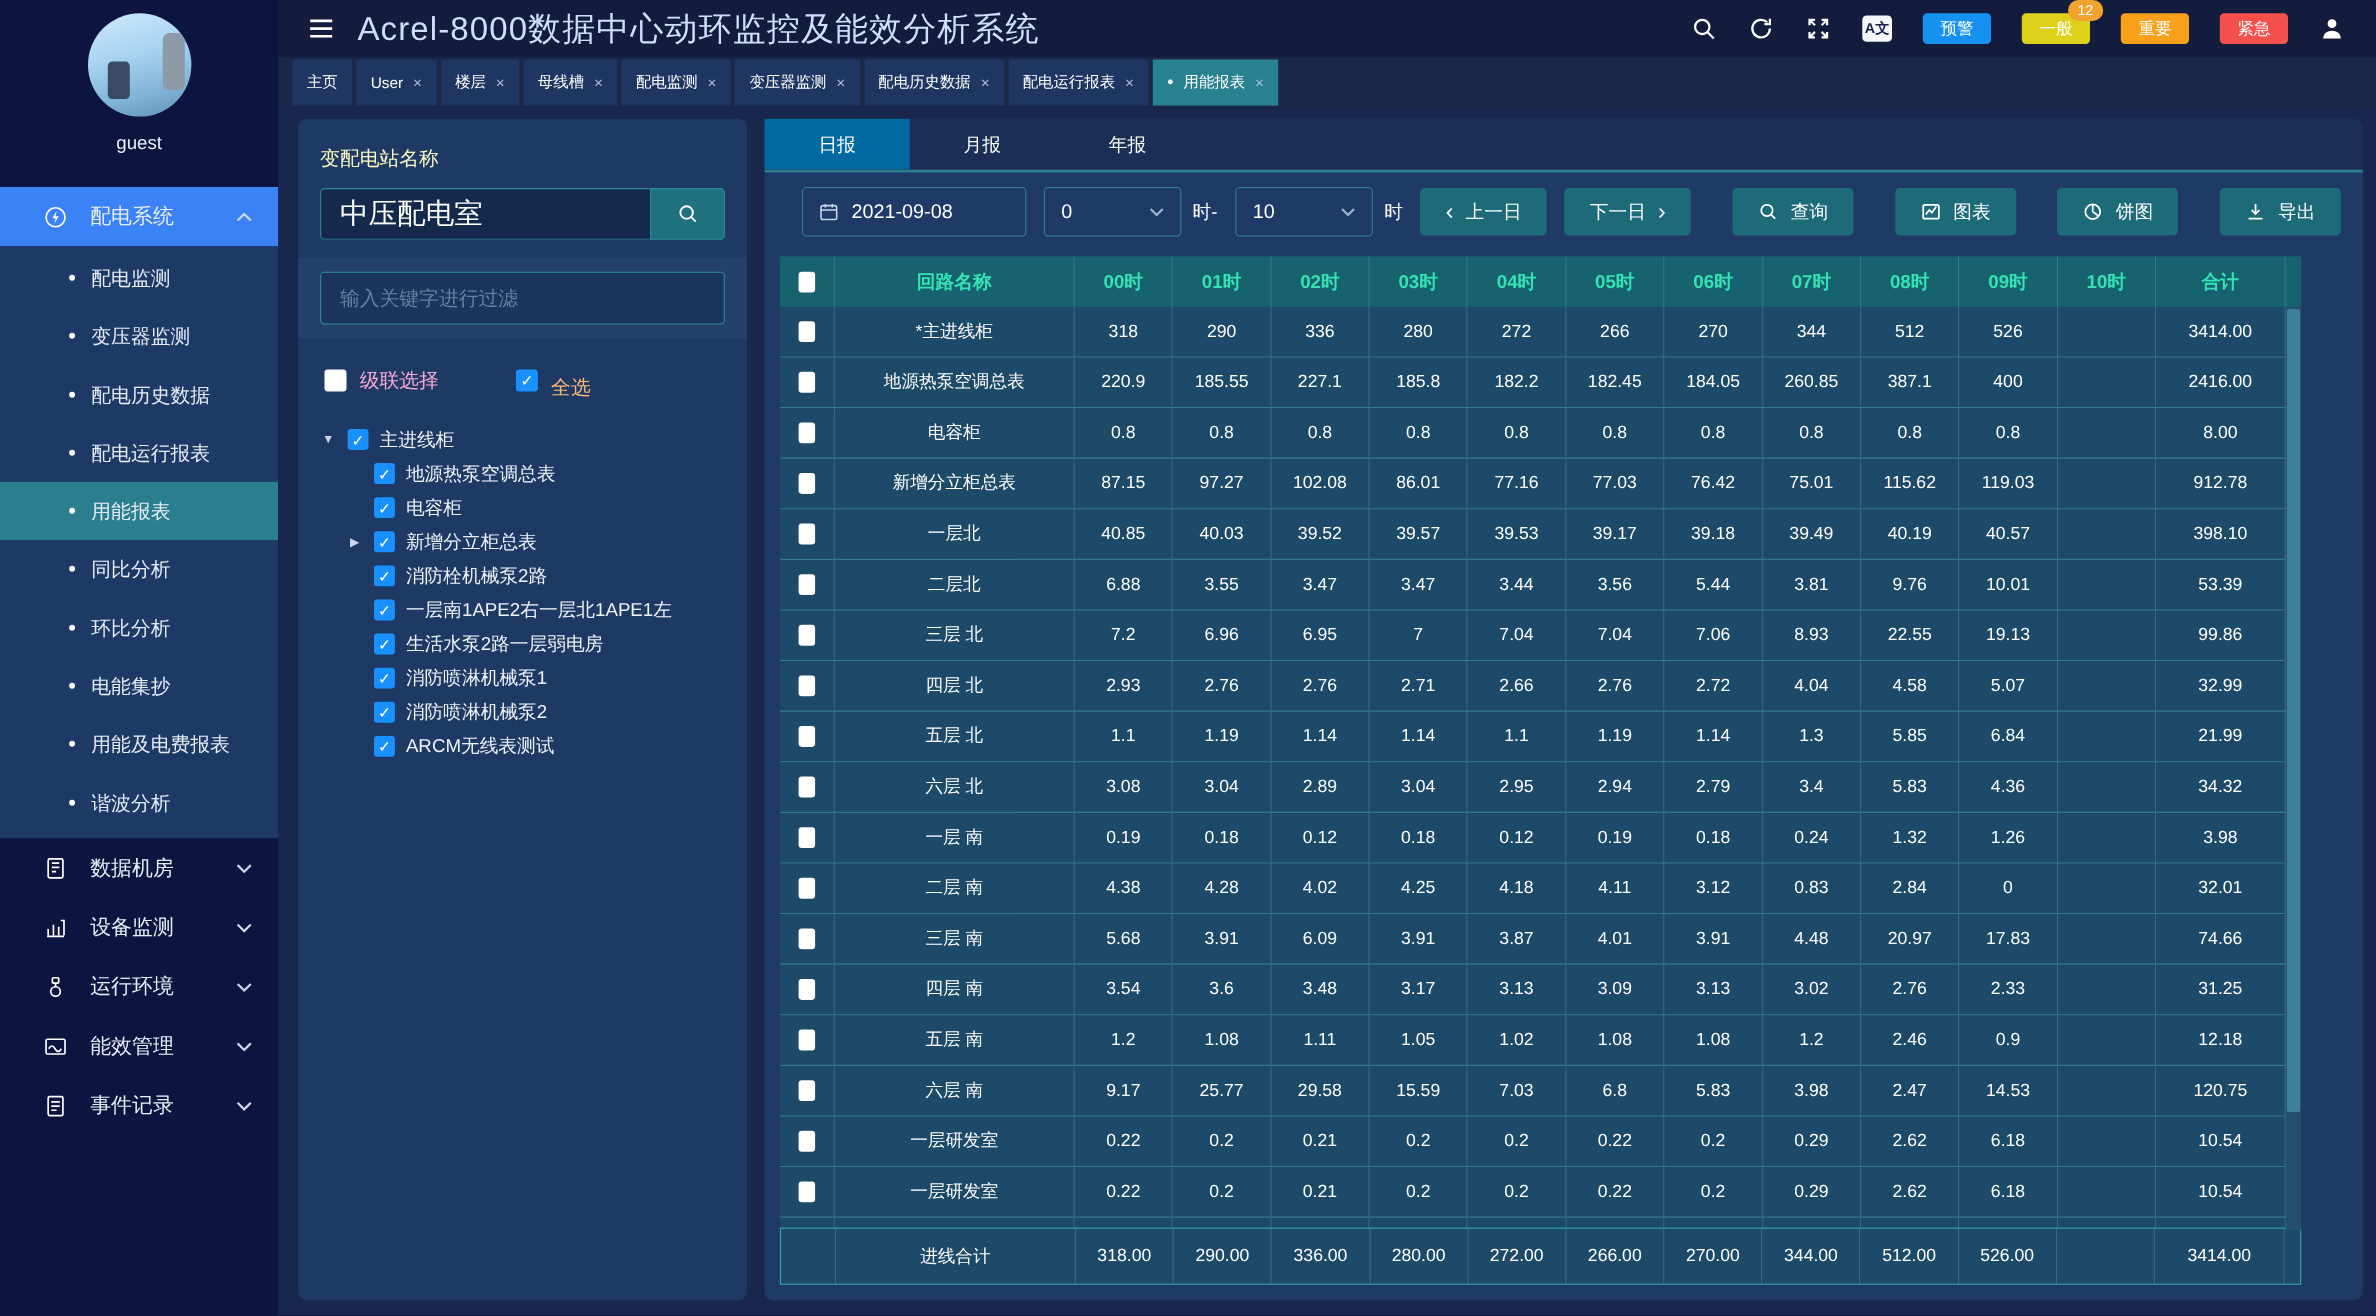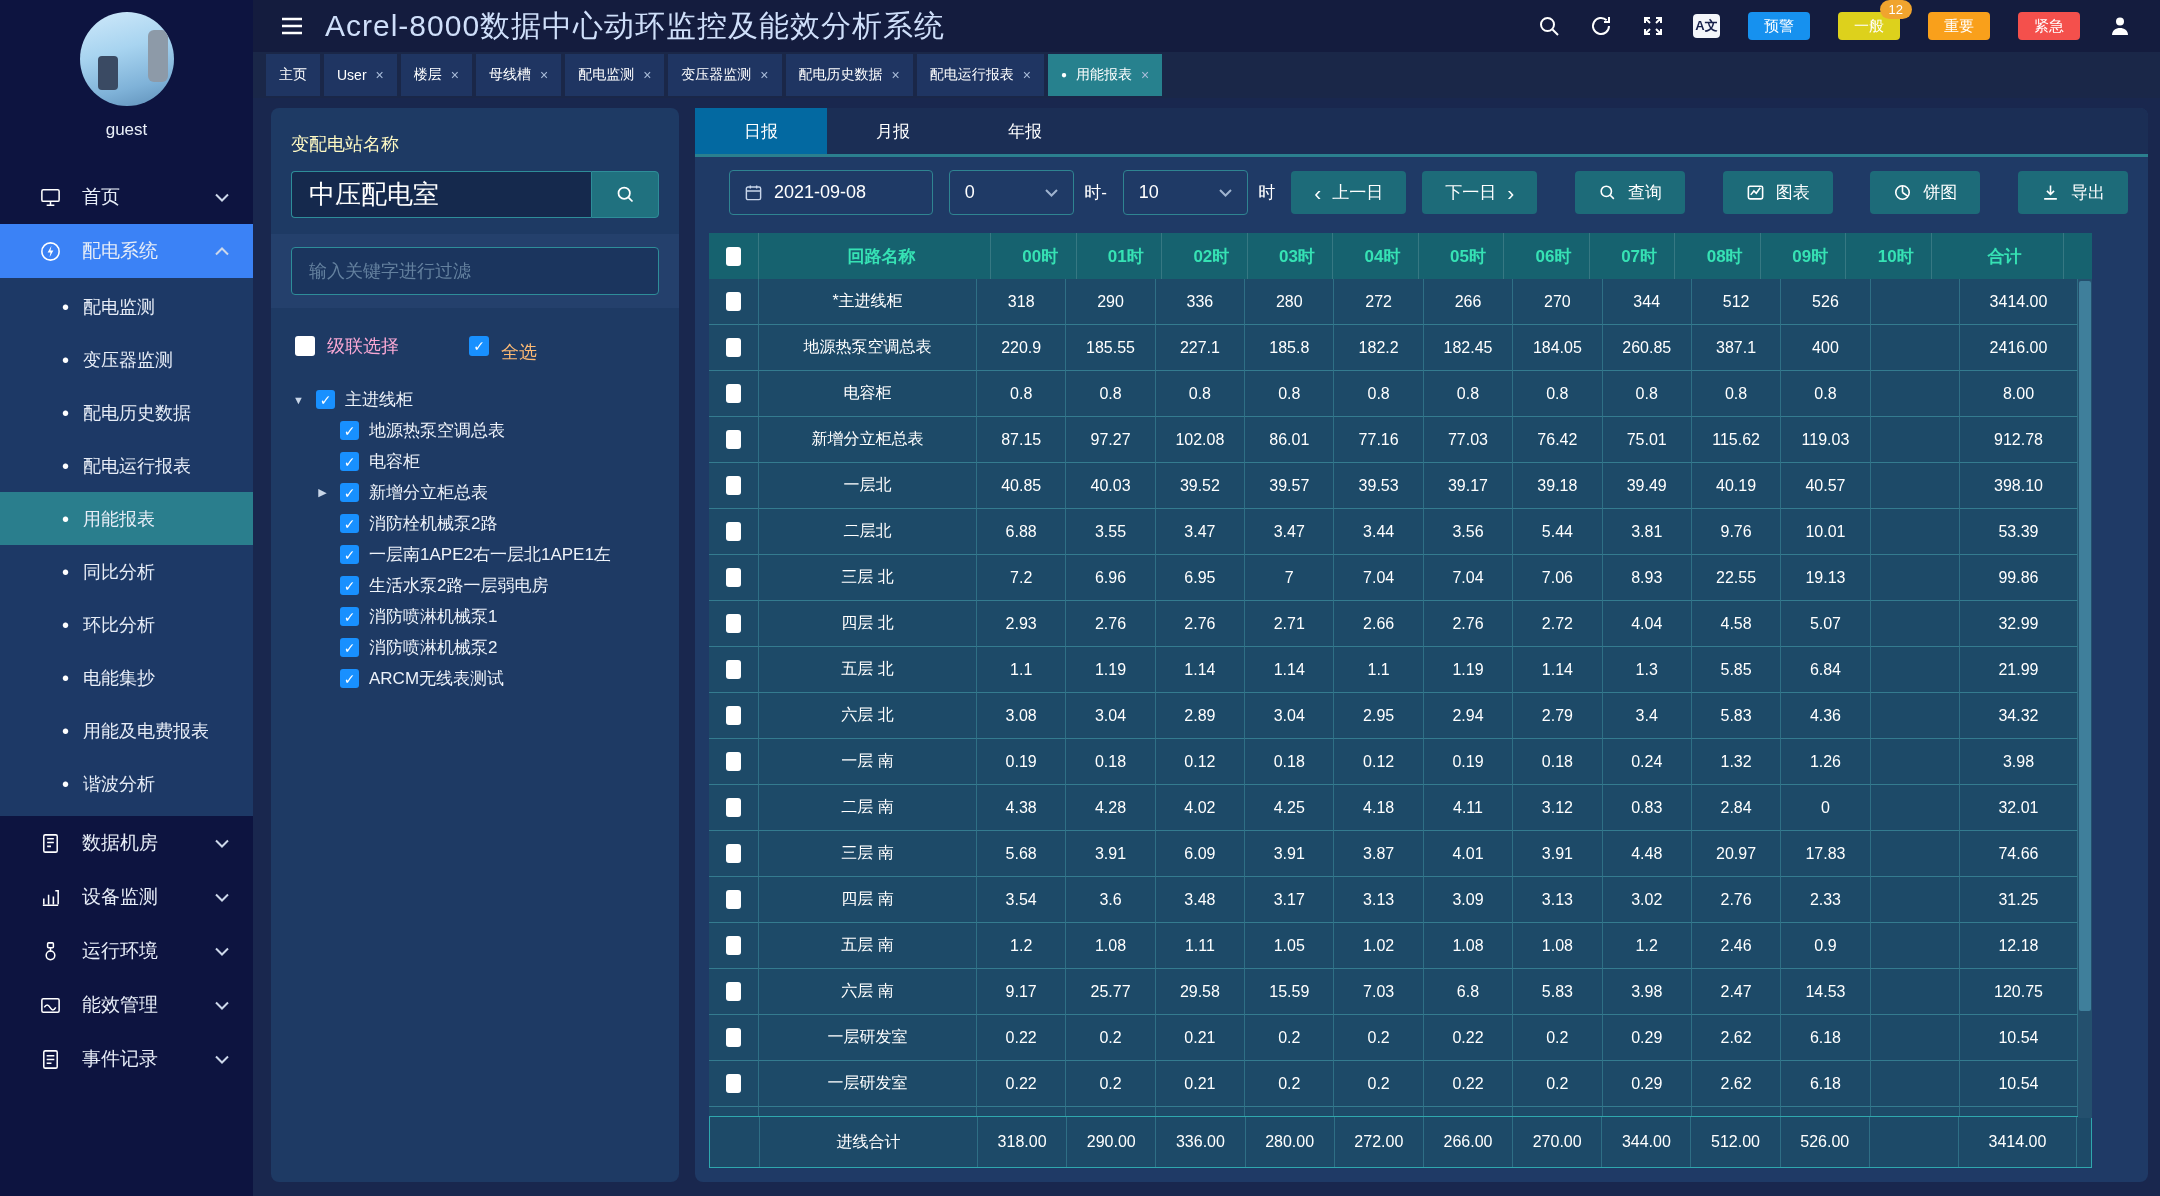--- a/index.html
+++ b/index.html
@@ -90,21 +90,21 @@
   .tb-lbl{color:#fff;font-size:17px;margin-left:-6px;}
   .tool-btn{height:43px;background:#1d6b79;color:#fff;border:none;border-radius:4px;font-size:17px;padding:0 23px;
             display:flex;align-items:center;gap:11px;cursor:pointer;white-space:nowrap;}
   .tool-btn .chv{font-size:21px;line-height:1;}
   .tool-btn svg{width:19px;height:19px;stroke:#fff;fill:none;stroke-width:2;}
   .tool-gap{width:6px;}
 
   
   .table-wrap{flex:1;margin:6px 56px 0 14px;display:flex;flex-direction:column;min-height:0;position:relative;}
   .trow{display:grid;grid-template-columns:50px 218px repeat(11,1fr) 118px 14px;}
-  .thead{flex:none;height:46px;background:#16626f;gap:14px;}
+  .thead{flex:none;height:46px;background:#16626f;}
   .thead .cell{color:#36e2b4;font-weight:bold;font-size:17px;border-right:1px solid rgba(255,255,255,.14);}
   .thead .cell:last-child{border-right:none;}
   .tbody{flex:1;overflow:hidden;min-height:0;}
   .trow.body{height:46px;background:#1d4a68;}
   .cell{display:flex;align-items:center;justify-content:center;color:#fff;font-size:16px;overflow:hidden;white-space:nowrap;}
   .trow.body .cell{border-right:1px solid rgba(88,196,201,.30);border-bottom:1px solid rgba(88,196,201,.40);}
   .trow.body .cell.scroll-stub{border-right:none;}
   .cb{width:15px;height:19px;background:#fff;border-radius:3px;cursor:pointer;}
   .tfoot{flex:none;height:50px;background:#1d4a68;border:1px solid #2fa7ad;margin-bottom:14px;}
   .tfoot .cell{border-right:1px solid rgba(88,196,201,.30);font-size:16px;}
@@ -116,34 +116,20 @@
 <body>
 
 <div class="app">
 
   <aside class="sidebar">
     <div class="profile">
       <div class="avatar"></div>
       <div class="username">guest</div>
     </div>
     <nav class="menu" id="side-menu">
-        <div class="menu-item">
-          <span class="mi-icon">
-            <svg viewBox="0 0 24 24">
-              <rect x="3" y="4" width="18" height="12" rx="1.5"></rect>
-              <path d="M12 16v4M8 20h8"></path>
-            </svg>
-          </span>
-          <span>首页</span>
-          <span class="chev">
-            <svg viewBox="0 0 14 9">
-              <path d="M1 1.5l6 6 6-6"></path>
-            </svg>
-          </span>
-        </div>
         <div class="menu-item active">
           <span class="mi-icon">
             <svg viewBox="0 0 24 24">
               <circle cx="12" cy="12" r="9"></circle>
               <path d="M13 6l-4 7h3l-1 5 4-7h-3z" fill="#fff" stroke="none"></path>
             </svg>
           </span>
           <span>配电系统</span>
           <span class="chev">
             <svg viewBox="0 0 14 9">

